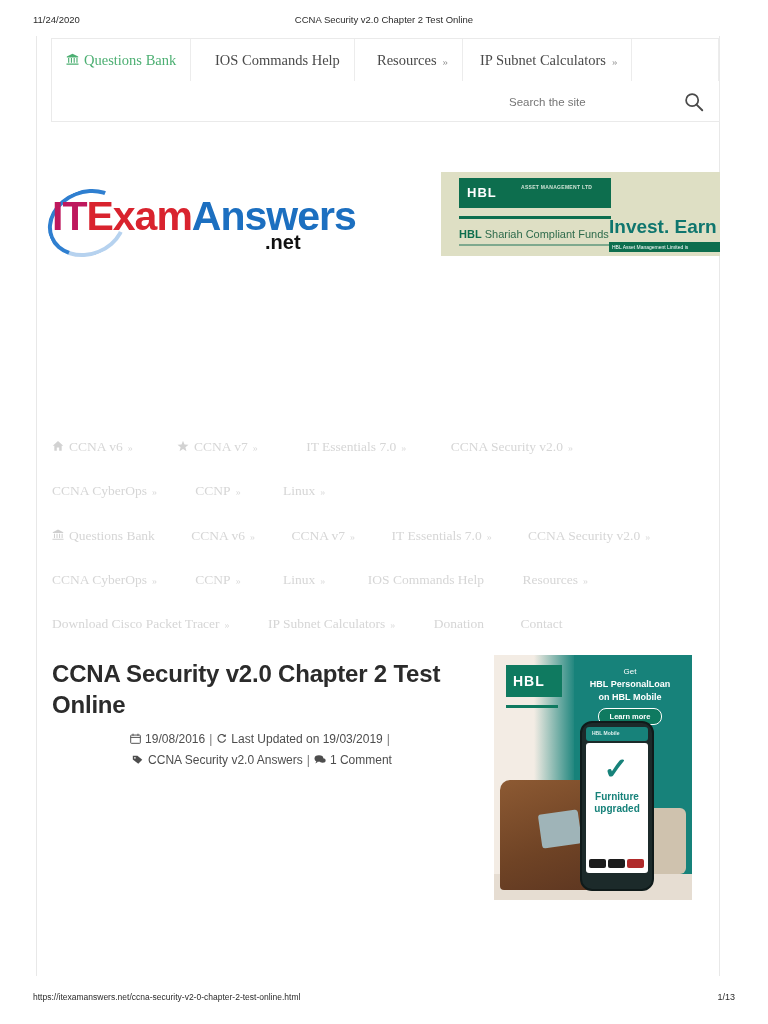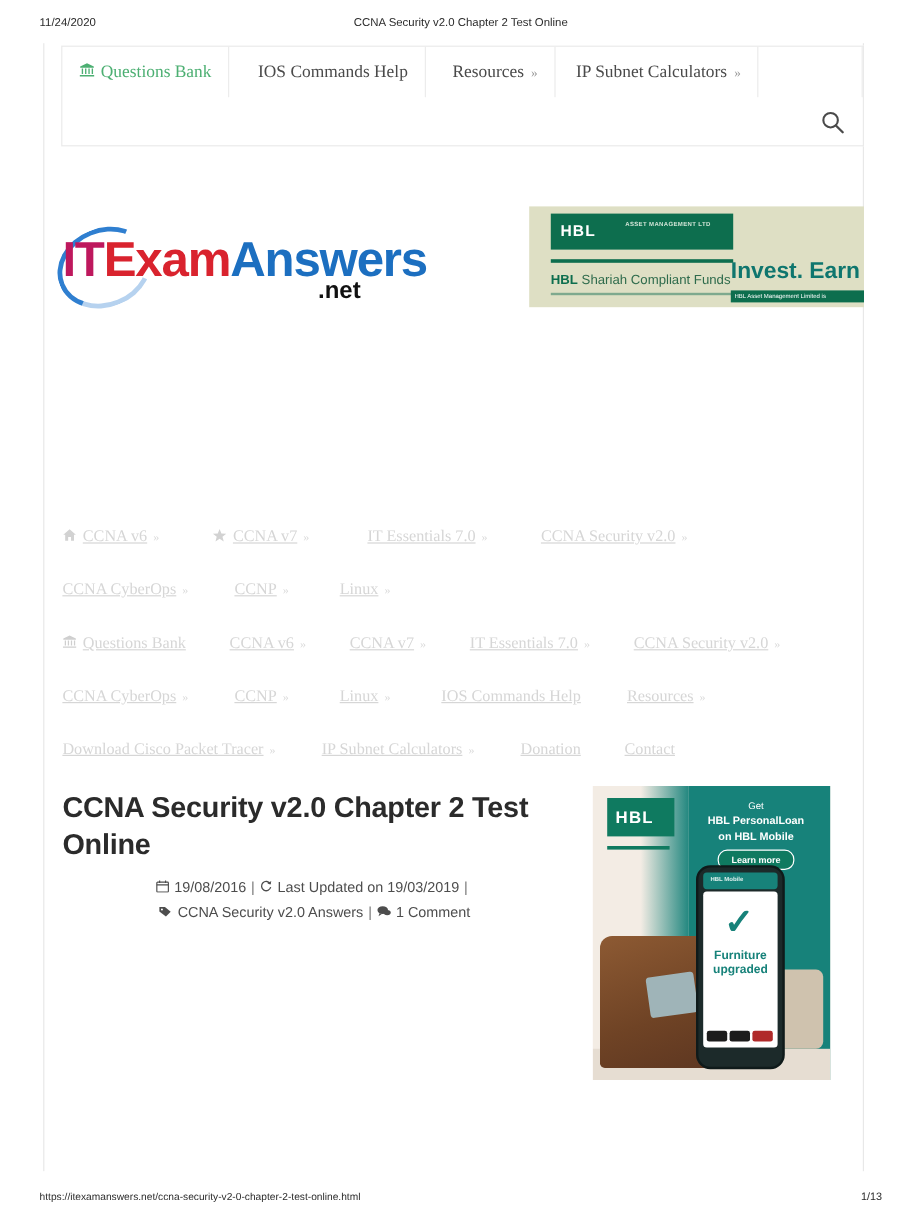--- a/index.html
+++ b/index.html
@@ -314,21 +314,20 @@
     white-space: nowrap;
   }
   .menu-link {
     display: inline-block;
     font-family: "Liberation Serif", serif;
     font-size: 13.5px;
     color: #d6d6d6;
     margin-right: 26px;
     white-space: nowrap;
     vertical-align: top;
-    text-decoration: underline;
   }
   .menu-link .micon {
     display: inline-block;
     margin-right: 5px;
     font-size: 12px;
     color: #d0d0d0;
     vertical-align: -1px;
   }
   .menu-link .caret {
     display: inline-block;
@@ -600,20 +599,21 @@
       <span>IP Subnet Calculators</span><span class="caret">»</span>
     </div>
 
     <div class="nav-spacer-cell" style="left:600px; width:67px;"></div>
   </div>
 
   <div class="nav-row r2">
 
     <div class="search-wrap">
       <div class="search-field">
+        <input class="search-input" type="text" placeholder="Search the site" style="">
         <span class="search-icon">
           <svg width="22" height="22" viewBox="0 0 24 24">
               <circle cx="10" cy="10" r="6.6" fill="none" stroke="#4a4a4a" stroke-width="1.9"></circle>
               <line x1="14.8" y1="14.8" x2="21" y2="21" stroke="#4a4a4a" stroke-width="2.1" stroke-linecap="round"></line>
             </svg>
         </span>
       </div>
     </div>
   </div>
 </div>

